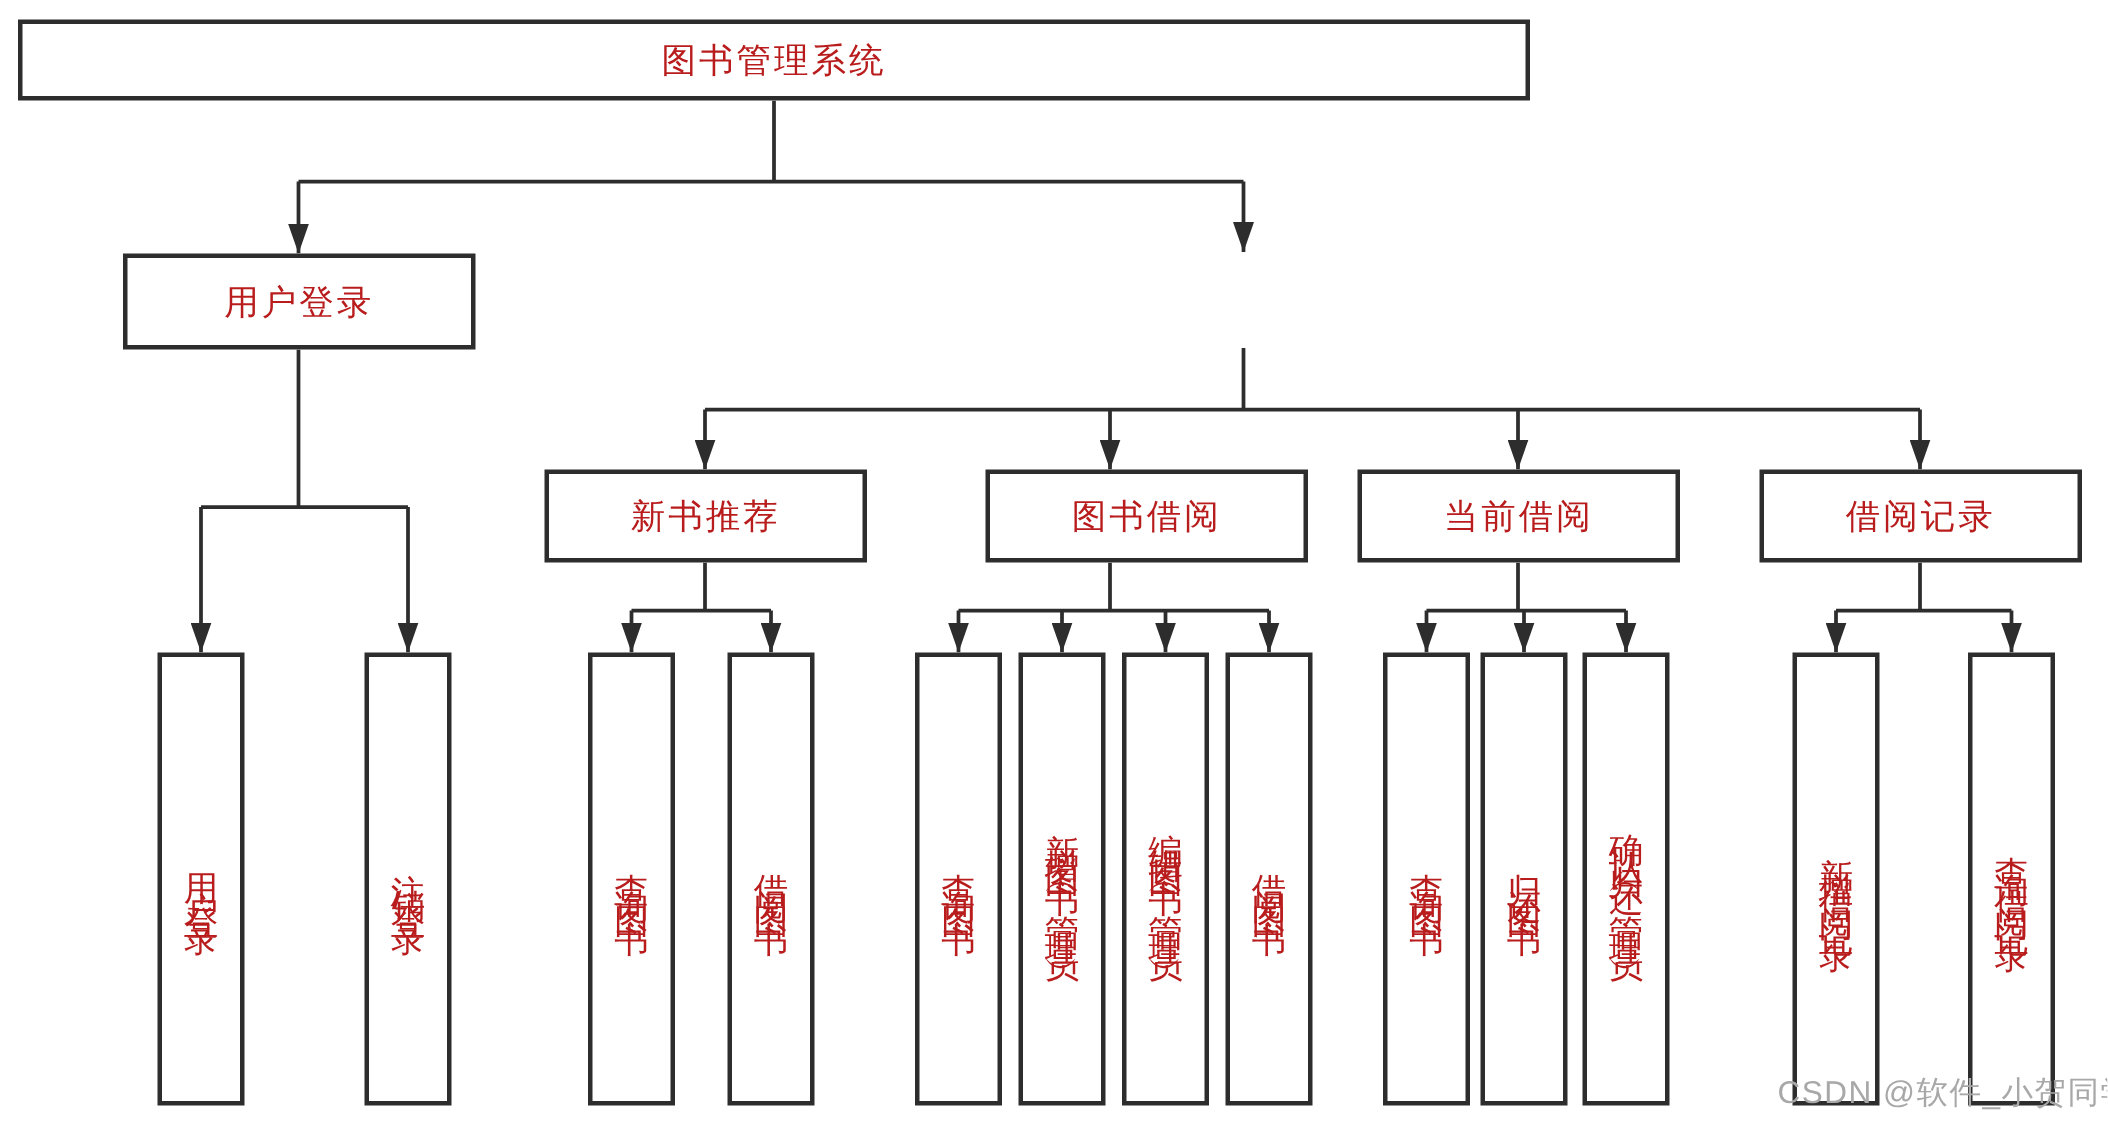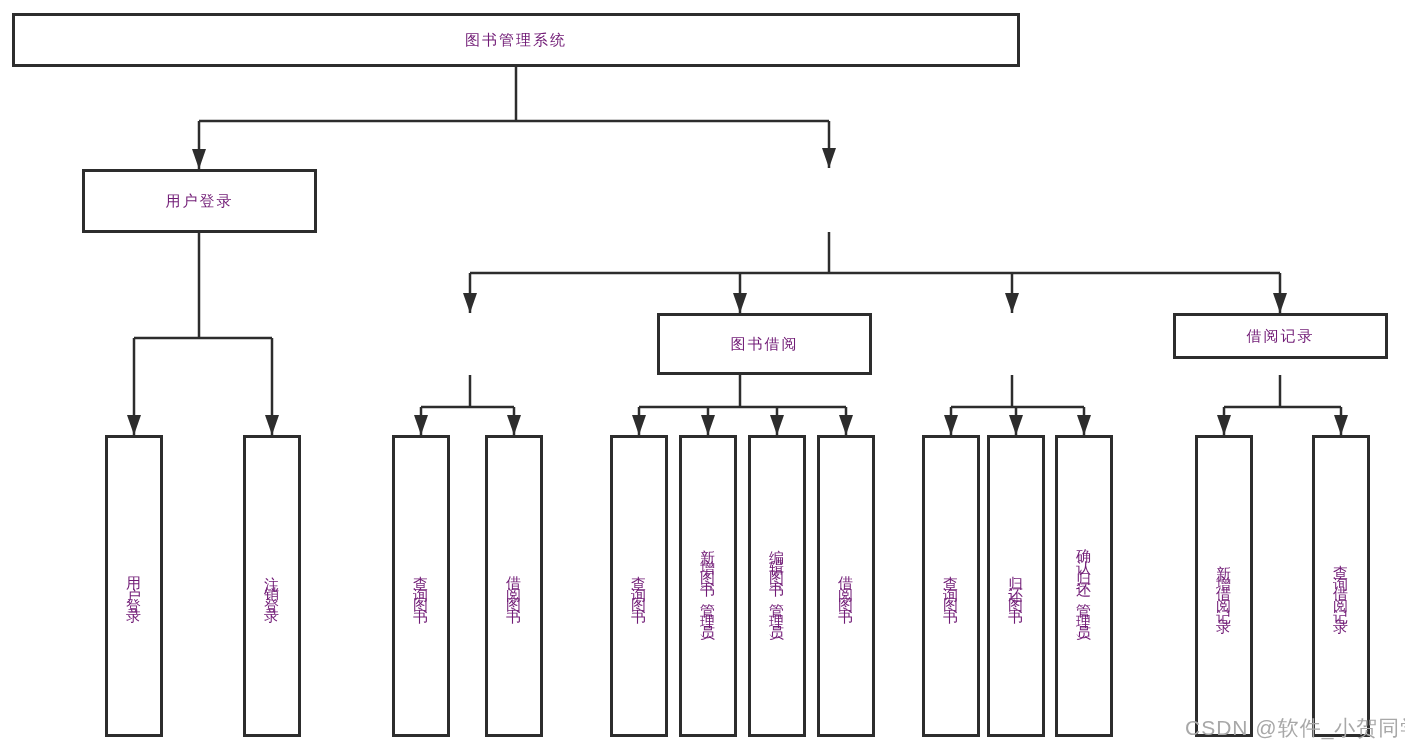--- a/index.html
+++ b/index.html
@@ -21,46 +21,46 @@
     top: 0;
     width: 1405px;
     height: 747px;
     z-index: 1;
   }
   .box {
     position: absolute;
     box-sizing: border-box;
     background: #ffffff;
     border: 3px solid #2d2d2d;
-    color: #701a75;
+    color: #b91c1c;
     display: flex;
     align-items: center;
     justify-content: center;
     z-index: 2;
-    font-size: 15px;
+    font-size: 23px;
     letter-spacing: 2px;
     white-space: nowrap;
   }
   .box.v {
     writing-mode: vertical-rl;
     text-orientation: mixed;
     letter-spacing: 11px;
     width: 58px;
     top: 435px;
     height: 302px;
     line-height: 1;
   }
   
   #b-root          { left: 12px;   top: 13px;  width: 1008px; height: 54px; }
   #b-user-login    { left: 82px;   top: 169px; width: 235px;  height: 64px; }
   #b-book-mgmt     { left: 712px;  top: 168px; width: 233px;  height: 64px; }
   #b-new-book      { left: 363px;  top: 313px; width: 215px;  height: 62px; }
   #b-book-borrow   { left: 633px;  top: 313px; width: 215px;  height: 62px; margin-left: 24px; }
   #b-current       { left: 905px;  top: 313px; width: 215px;  height: 62px; }
-  #b-record        { left: 1173px; top: 313px; width: 215px;  height: 46px; }
+  #b-record        { left: 1173px; top: 313px; width: 215px;  height: 62px; }
   
   #l-ul-login   { left: 105px;  }
   #l-ul-logout  { left: 243px;  }
   #l-nb-query   { left: 392px;  }
   #l-nb-borrow  { left: 485px;  }
   #l-bb-query   { left: 610px;  }
   #l-bb-add     { left: 679px;  }
   #l-bb-edit    { left: 748px;  }
   #l-bb-borrow  { left: 817px;  }
   #l-cb-query   { left: 922px;  }
@@ -131,21 +131,23 @@
       <path d="M1224,407 H1341"></path>
       <path d="M1224,407 V435" marker-end="url(#arrow)"></path>
       <path d="M1341,407 V435" marker-end="url(#arrow)"></path>
     </g>
   </svg>
 
   <div class="box h" id="b-root">图书管理系统</div>
 
   <div class="box h" id="b-user-login">用户登录</div>
 
+  <div class="box h" id="b-new-book">新书推荐</div>
   <div class="box h" id="b-book-borrow">图书借阅</div>
+  <div class="box h" id="b-current">当前借阅</div>
   <div class="box h" id="b-record">借阅记录</div>
 
   <div class="box v" id="l-ul-login">用户登录</div>
   <div class="box v" id="l-ul-logout">注销登录</div>
 
   <div class="box v" id="l-nb-query">查询图书</div>
   <div class="box v" id="l-nb-borrow">借阅图书</div>
 
   <div class="box v" id="l-bb-query">查询图书</div>
   <div class="box v" id="l-bb-add">新增图书（管理员）</div>

